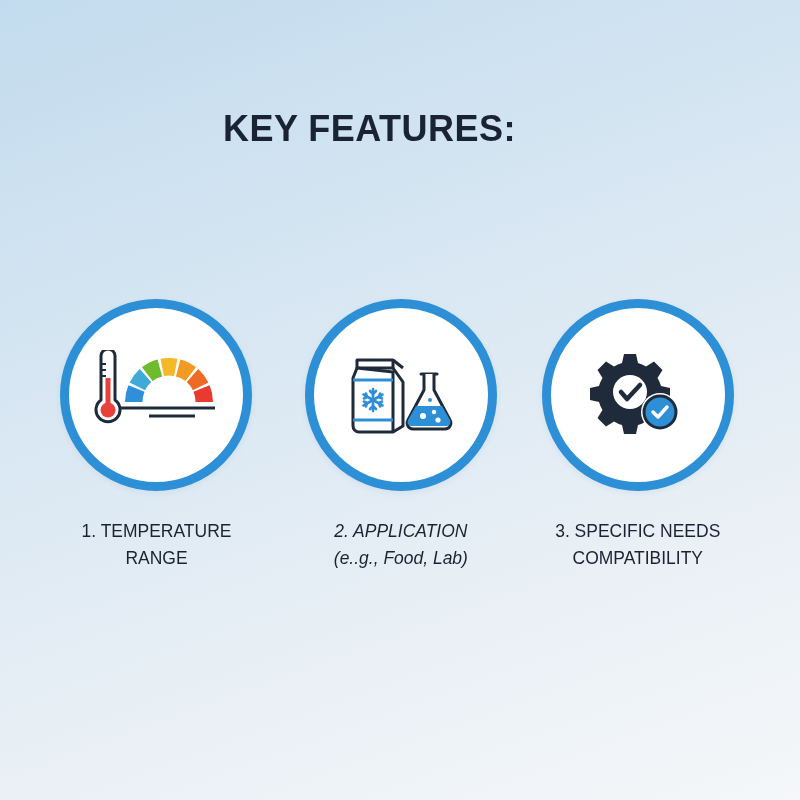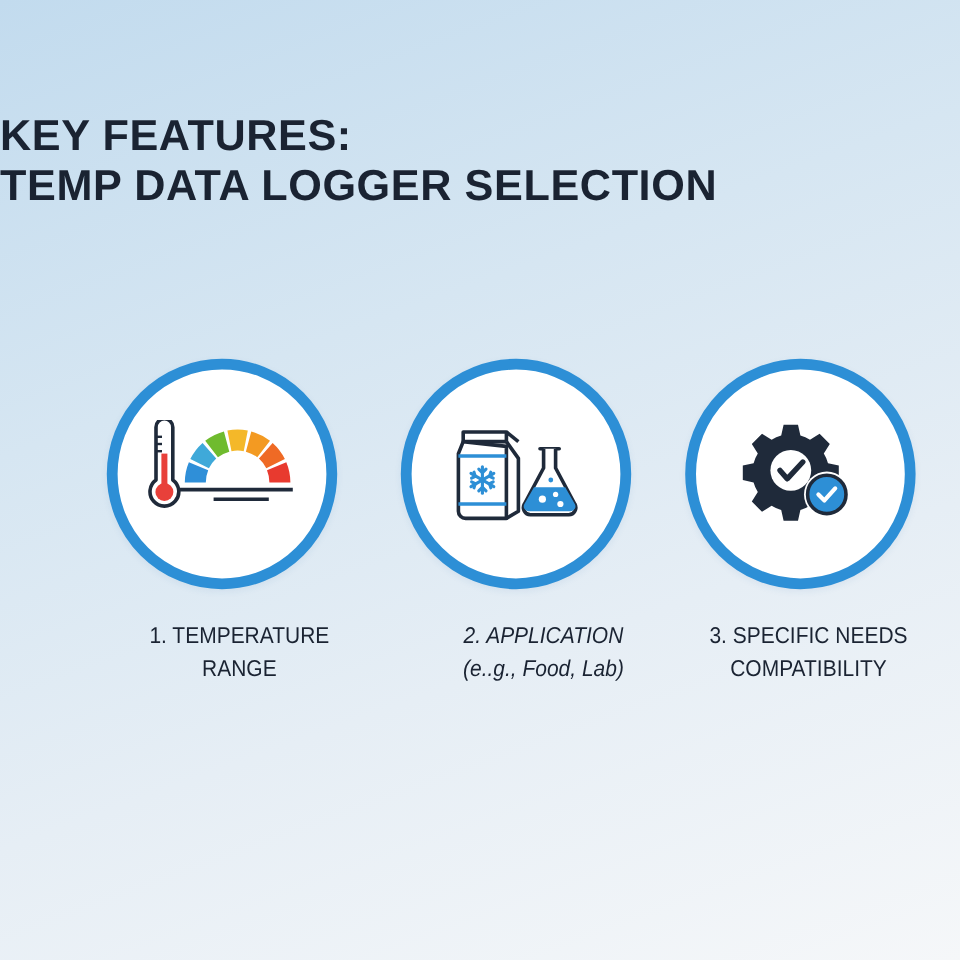--- a/index.html
+++ b/index.html
@@ -5,37 +5,38 @@
     * { margin: 0; padding: 0; box-sizing: border-box; }
     html, body { width: 800px; height: 800px; overflow: hidden; }
     body {
       background: linear-gradient(160deg, #c2dbee 0%, #d6e6f2 35%, #e6eef5 65%, #f5f7f9 100%);
       font-family: "Liberation Sans", "DejaVu Sans", sans-serif;
       color: #1a2332;
       position: relative;
     }
     .title {
       position: absolute;
-      top: 92px;
+      top: 108px;
       left: 0;
       width: 739px;
+      text-align: center;
       font-weight: 700;
       font-size: 36px;
       line-height: 42px;
       letter-spacing: 0.5px;
       color: #1a2332;
     }
     .title div { white-space: nowrap; }
     .feature {
       position: absolute;
       top: 299px;
       width: 250px;
       display: flex;
       flex-direction: column;
-      align-items: flex-end;
+      align-items: center;
     }
     .circle {
       width: 192px;
       height: 192px;
       border-radius: 50%;
       border: 9px solid #2d8fd6;
       background: #ffffff;
       display: flex;
       align-items: center;
       justify-content: center;
@@ -52,21 +53,20 @@
       transform: scaleX(0.92);
     }
     .label div { white-space: nowrap; }
     svg { display: block; }
   </style>
 </head>
 <body>
 
 <div class="title">
   <div>KEY FEATURES:</div>
-  <div>TEMP DATA LOGGER SELECTION</div>
 </div>
 
 <div class="feature" style="left:31px;">
   <div class="circle">
     <span>
       <svg width="130" height="90" viewBox="0 0 130 90">
 
         <g>
           <path d="M10 6 a7 7 0 0 1 14 0 v44 a12 12 0 1 1 -14 0 z" fill="#fff" stroke="#1f2a3a" stroke-width="3" stroke-linejoin="round"></path>
           <rect x="14.5" y="28" width="5" height="26" fill="#e8403a"></rect>

